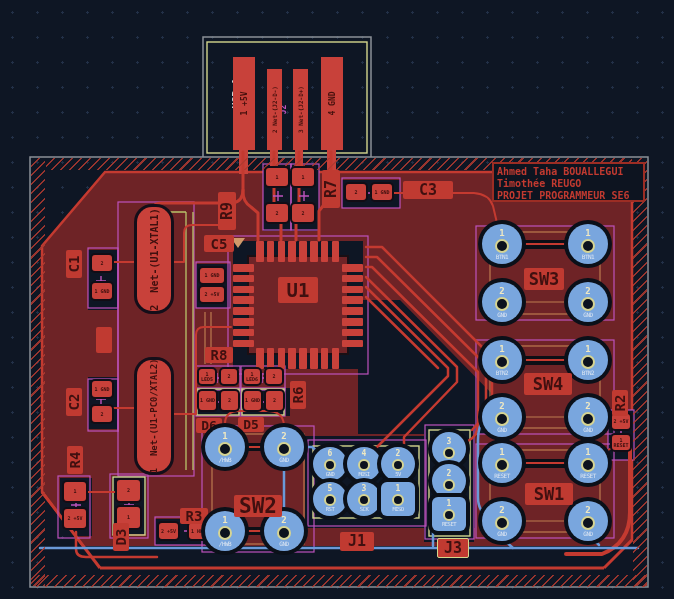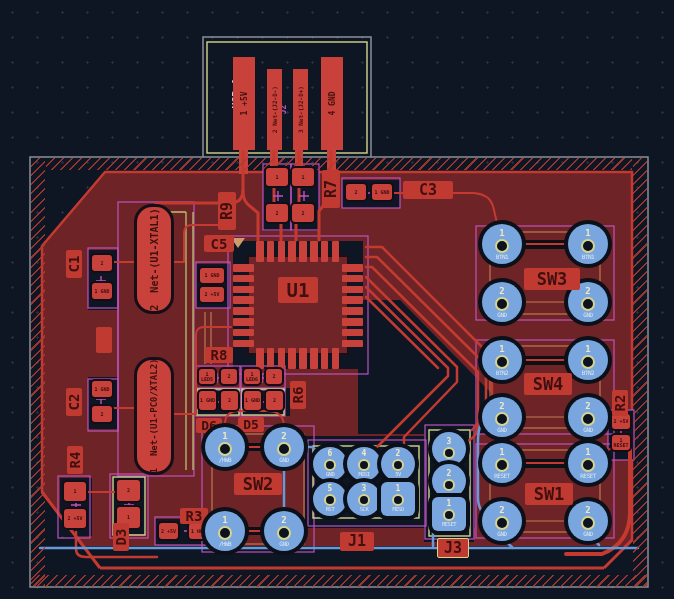--- a/index.html
+++ b/index.html
@@ -199,20 +199,25 @@
       <path d="M616,436 H626 M621,431 V441"></path>
     </g>
   </svg>
 
   <div class="hatch" style="left:31px;top:158px;width:14px;height:428px;"></div>
   <div class="hatch" style="left:633px;top:158px;width:14px;height:428px;"></div>
   <div class="hatch" style="left:46px;top:158px;width:586px;height:12px;"></div>
   <div class="hatch" style="left:31px;top:575px;width:616px;height:12px;"></div>
 
 
+  <div id="titleblock">
+    <div>Ahmed Taha BOUALLEGUI</div>
+    <div>Timothée REUGO</div>
+    <div>PROJET PROGRAMMEUR SE6</div>
+  </div>
 
   <div class="vtext" style="left:206px;top:88px;font-size:10px;color:var(--silver);transform:rotate(-90deg);transform-origin:center;width:60px;text-align:center;">USB_A</div>
   <div class="vtext" style="left:279px;top:105px;font-size:8px;color:var(--magenta);transform:rotate(-90deg);">J2</div>
   <div class="usbpad" style="left:233px;top:57px;width:22px;height:93px;">
     <span class="usblab">1  +5V</span>
     </div>
   <div class="usbpad" style="left:267px;top:69px;width:15px;height:81px;">
     <span class="usblab" style="font-size:6px;">2  Net-(J2-D-)</span>
     </div>
   <div class="usbpad" style="left:293px;top:69px;width:15px;height:81px;">
@@ -425,22 +430,22 @@
     <span class="tnum">2</span>
       <span class="hole"></span>
       <span class="tnet"></span>
     </div>
   <div class="thp small sq" style="left:432px;top:497px;">
     <span class="tnum">1</span>
       <span class="hole"></span>
       <span class="tnet">RESET</span>
     </div>
 
-  <div class="dz" style="left:234px;top:473px;width:48px;height:22px;font-size:17px;z-index:6;">SW2</div>
-  <div class="dz" style="left:524px;top:268px;width:56px;height:22px;font-size:17px;z-index:6;text-align:right;">SW3</div>
+  <div class="dz" style="left:234px;top:495px;width:48px;height:22px;font-size:21px;z-index:6;">SW2</div>
+  <div class="dz" style="left:524px;top:268px;width:40px;height:22px;font-size:17px;z-index:6;text-align:right;">SW3</div>
   <div class="dz" style="left:524px;top:373px;width:48px;height:22px;font-size:17px;z-index:6;">SW4</div>
   <div class="dz" style="left:525px;top:483px;width:48px;height:22px;font-size:17px;z-index:6;">SW1</div>
   <div class="dz" style="left:340px;top:532px;width:34px;height:19px;font-size:15px;z-index:6;">J1</div>
   <div class="dz" style="left:437px;top:538px;width:30px;height:18px;font-size:15px;z-index:6;border:1px solid #d3d68d;">J3</div>
   <div class="dz rot" style="left:208px;top:202px;width:38px;height:18px;font-size:15px;">R9</div>
   <div class="dz rot" style="left:312px;top:180px;width:38px;height:18px;font-size:15px;">R7</div>
   <div class="dz" style="left:403px;top:181px;width:50px;height:18px;font-size:15px;">C3</div>
   <div class="dz" style="left:204px;top:235px;width:30px;height:17px;font-size:14px;">C5</div>
   <div class="dz rot" style="left:60px;top:256px;width:28px;height:16px;font-size:14px;">C1</div>
   <div class="dz rot" style="left:91px;top:332px;width:26px;height:16px;font-size:14px;"></div>

